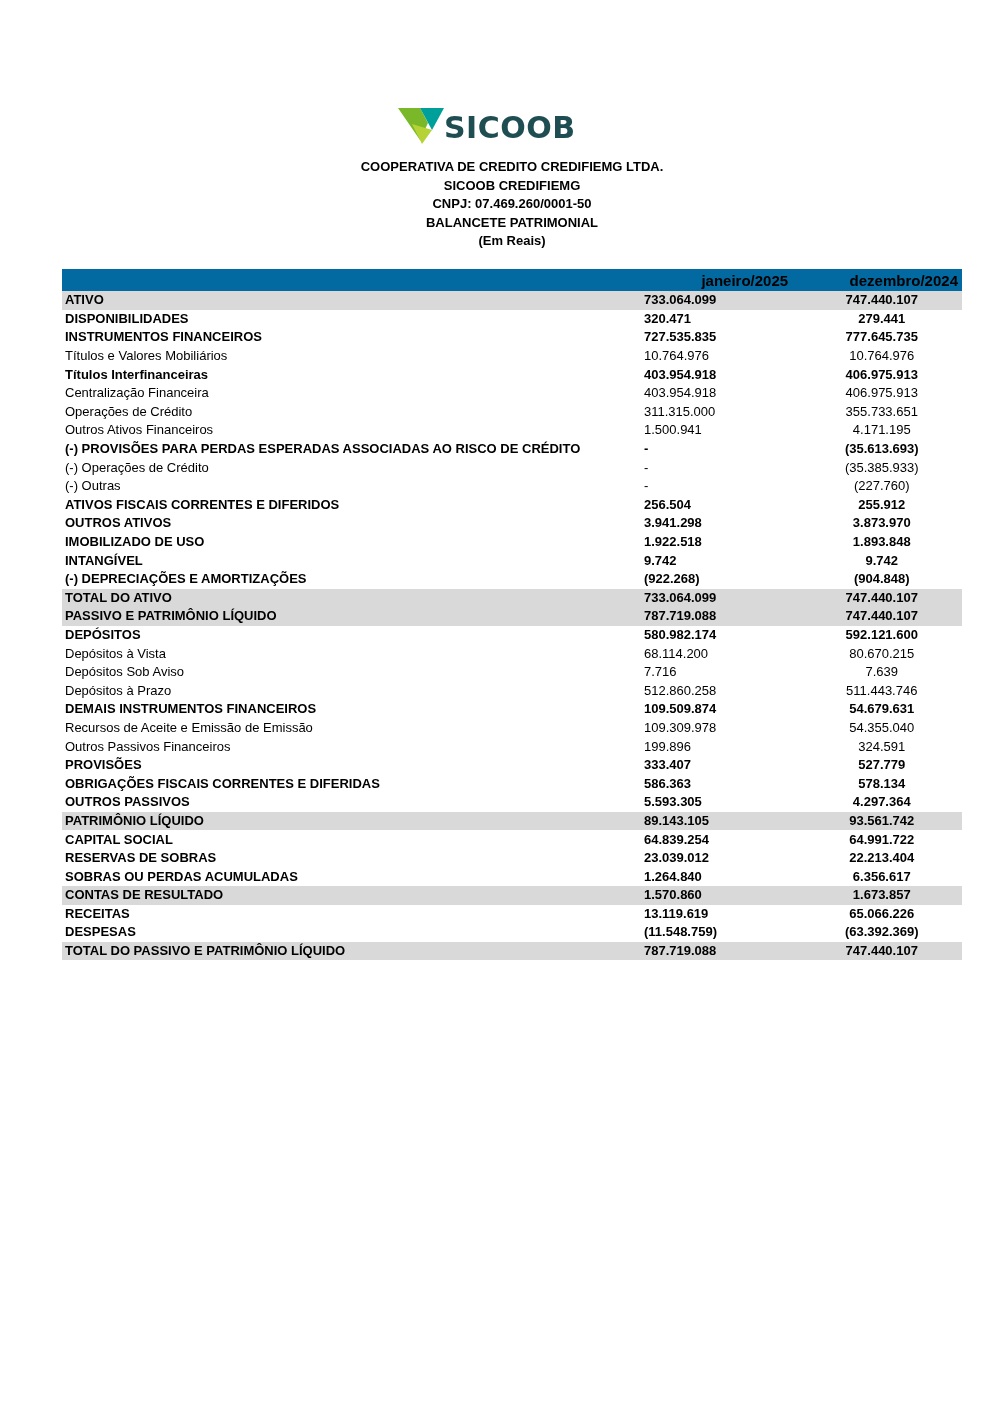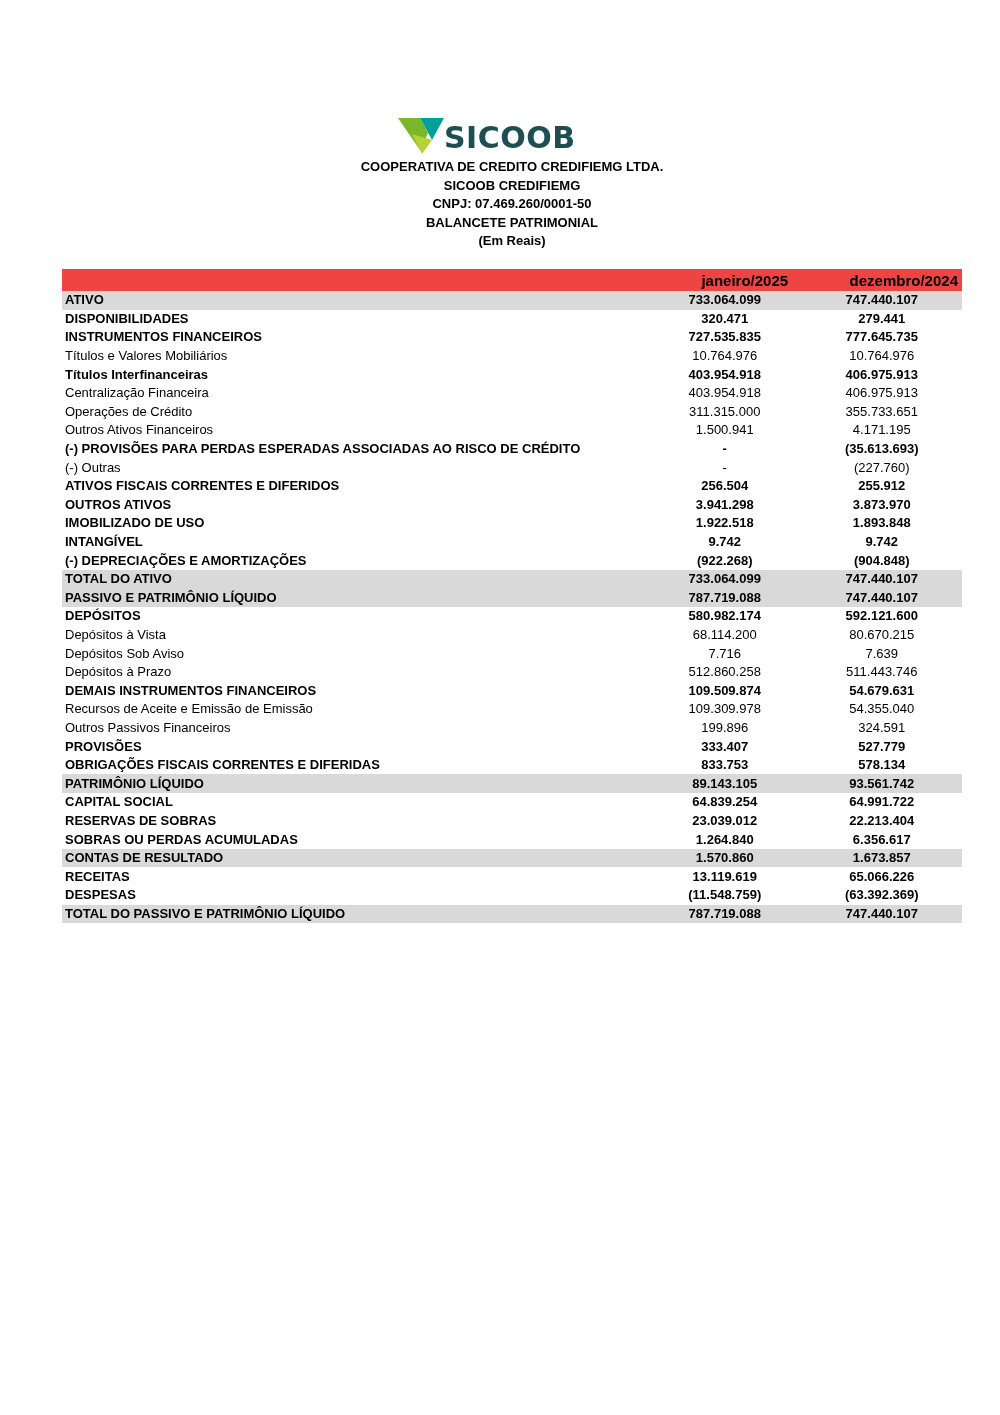--- a/index.html
+++ b/index.html
@@ -1,28 +1,28 @@
 <!DOCTYPE html>
 <html><head>
 <meta charset="utf-8">
 <style>
   html, body { margin:0; padding:0; background:#ffffff; }
   body { width:1000px; height:1415px; position:relative; font-family:"Liberation Sans", sans-serif; color:#000; }
-  .logo { position:absolute; left:398px; top:116px; width:190px; height:40px; }
+  .logo { position:absolute; left:398px; top:106px; width:190px; height:40px; }
   .logo svg { display:block; }
   .header { position:absolute; left:0; top:158px; width:1000px; text-align:center; font-weight:bold; font-size:13px; line-height:18.5px; margin-left:12px; }
   .header div { white-space:nowrap; }
   table.bal { position:absolute; left:62px; top:269px; width:900px; border-collapse:collapse; font-size:13px; }
   table.bal td { padding:0; height:18.6px; line-height:18px; white-space:nowrap; }
   td.lbl { width:600px; padding-left:3px !important; }
-  td.v1 { width:133px; text-align:center; padding-right:0; }
+  td.v1 { width:133px; text-align:left; padding-right:0; }
   td.v2 { width:167px; text-align:center; padding-right:4px !important; }
   tr.b td { font-weight:bold; }
   tr.g td { background:#d9d9d9;margin-left:24px; }
-  tr.hdr td { height:22px; font-size:15px; font-weight:bold; background:#ef4444; vertical-align:bottom; line-height:20px; }
+  tr.hdr td { height:22px; font-size:15px; font-weight:bold; background:#0369a1; vertical-align:bottom; line-height:20px; }
   tr.hdr td.v1 { text-align:center; padding-left:40px; }
   tr.hdr td.v2 { text-align:right; }
   .i1 { padding-left:15px !important; }
   .i2 { padding-left:39px !important; }
 </style>
 </head>
 <body>
 
 <div class="logo">
   <svg width="190" height="40" viewBox="0 0 190 40">
@@ -87,20 +87,25 @@
         <td class="lbl i1">Outros Ativos Financeiros</td>
         <td class="v1">1.500.941</td>
         <td class="v2">4.171.195</td>
       </tr>
       <tr class="b">
         <td class="lbl">(-) PROVISÕES PARA PERDAS ESPERADAS ASSOCIADAS AO RISCO DE CRÉDITO</td>
         <td class="v1">-</td>
         <td class="v2">(35.613.693)</td>
       </tr>
       <tr>
+        <td class="lbl i1">(-) Operações de Crédito</td>
+        <td class="v1">-</td>
+        <td class="v2">(35.385.933)</td>
+      </tr>
+      <tr>
         <td class="lbl i1">(-) Outras</td>
         <td class="v1">-</td>
         <td class="v2">(227.760)</td>
       </tr>
       <tr class="b">
         <td class="lbl">ATIVOS FISCAIS CORRENTES E DIFERIDOS</td>
         <td class="v1">256.504</td>
         <td class="v2">255.912</td>
       </tr>
       <tr class="b">
@@ -168,22 +173,27 @@
         <td class="v1">199.896</td>
         <td class="v2">324.591</td>
       </tr>
       <tr class="b">
         <td class="lbl">PROVISÕES</td>
         <td class="v1">333.407</td>
         <td class="v2">527.779</td>
       </tr>
       <tr class="b">
         <td class="lbl">OBRIGAÇÕES FISCAIS CORRENTES E DIFERIDAS</td>
-        <td class="v1">833.753</td>
+        <td class="v1">586.363</td>
         <td class="v2">578.134</td>
+      </tr>
+      <tr class="b">
+        <td class="lbl">OUTROS PASSIVOS</td>
+        <td class="v1">5.593.305</td>
+        <td class="v2">4.297.364</td>
       </tr>
       <tr class="b g">
         <td class="lbl">PATRIMÔNIO LÍQUIDO</td>
         <td class="v1">89.143.105</td>
         <td class="v2">93.561.742</td>
       </tr>
       <tr class="b">
         <td class="lbl">CAPITAL SOCIAL</td>
         <td class="v1">64.839.254</td>
         <td class="v2">64.991.722</td>

